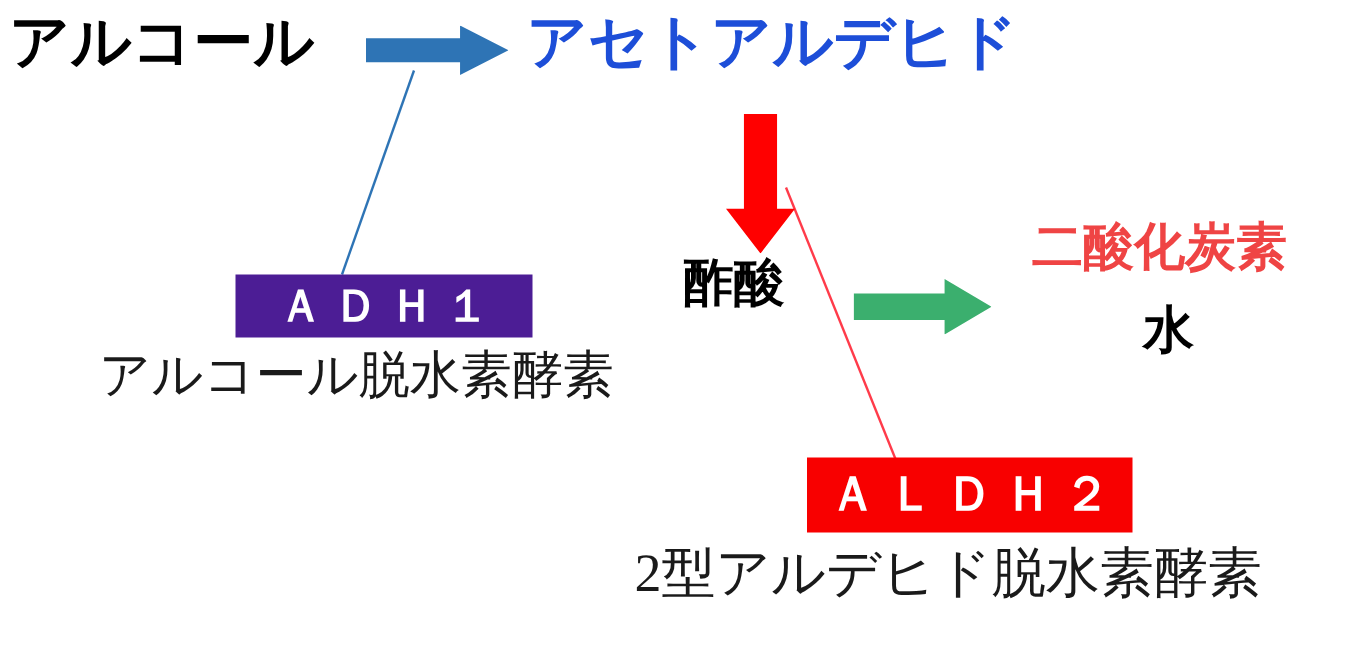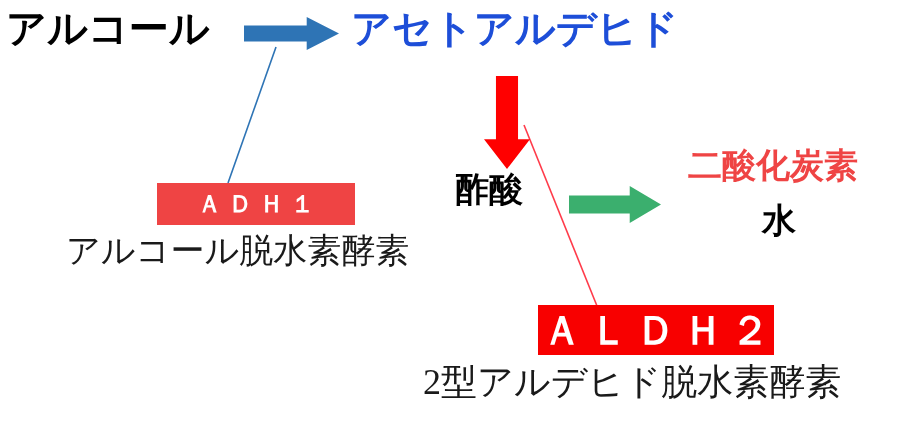--- a/index.html
+++ b/index.html
@@ -71,30 +71,30 @@
     font-weight: bold;
     letter-spacing: 7px;
     text-indent: 7px;
     white-space: nowrap;
   }
   #box-adh1 {
     left: 157px;
     top: 183px;
     width: 198px;
     height: 42px;
-    background: #ef4444;
-    font-size: 24px;
+    background: #4c1d95;
+    font-size: 30px;
   }
   #box-aldh2 {
     left: 538px;
     top: 305px;
-    width: 236px;
+    width: 217px;
     height: 50px;
     background: #F80000;
-    font-size: 40px;
+    font-size: 32px;
   }
 
   
   .enzyme-caption {
     position: absolute;
     white-space: nowrap;
     color: #1a1a1a;
     font-weight: normal;
     line-height: 1;
     font-family: Liberation Serif, serif;

